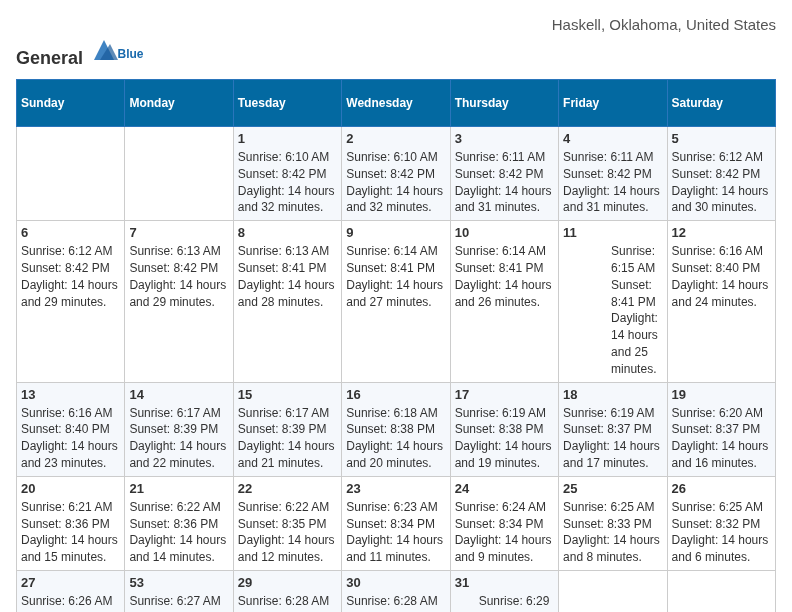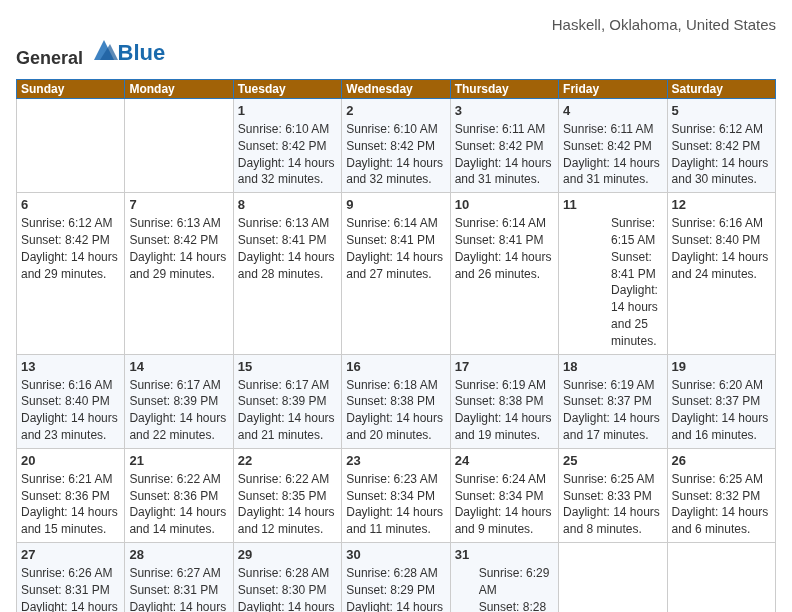--- a/index.html
+++ b/index.html
@@ -20,21 +20,21 @@
       display: flex;
       align-items: center;
       margin-top: 20px;
     }
     .logo-text-general {
       font-size: 18px;
       font-weight: bold;
       color: #333;
     }
     .logo-text-blue {
-      font-size: 22px;
+      font-size: 12px;
       font-weight: bold;
       color: #1a6aad;
     }
     .logo-icon {
       width: 28px;
       height: 28px;
       margin-left: 2px;
     }
     .title-area {
       text-align: right;
@@ -47,23 +47,23 @@
     .subtitle {
       font-size: 15px;
       color: #555;
     }
     table {
       width: 100%;
       border-collapse: collapse;
       font-size: 11px;
     }
     thead tr th {
-      background-color: #a16207;
+      background-color: #0369a1;
       color: #fff;
-      padding: 2px 4px;
+      padding: 16px 4px;
       text-align: left;
       font-size: 12px;
       font-weight: bold;
       border: 1px solid #2a75bb;
     }
     tbody tr td {
       border: 1px solid #ccc;
       vertical-align: top;
       padding: 4px 4px;
       min-height: 80px;
@@ -296,21 +296,21 @@
         </td>
       </tr>
       <tr>
         <td>
           <span class="day-num">27</span>
           <div class="day-info" style="white-space: pre-line;">Sunrise: 6:26 AM
 Sunset: 8:31 PM
 Daylight: 14 hours and 5 minutes.</div>
         </td>
         <td>
-          <span class="day-num">28</span>
+          <span class="day-num">53</span>
           <div class="day-info" style="white-space: pre-line;">Sunrise: 6:27 AM
 Sunset: 8:31 PM
 Daylight: 14 hours and 3 minutes.</div>
         </td>
         <td>
           <span class="day-num">29</span>
           <div class="day-info" style="white-space: pre-line;">Sunrise: 6:28 AM
 Sunset: 8:30 PM
 Daylight: 14 hours and 2 minutes.</div>
         </td>

